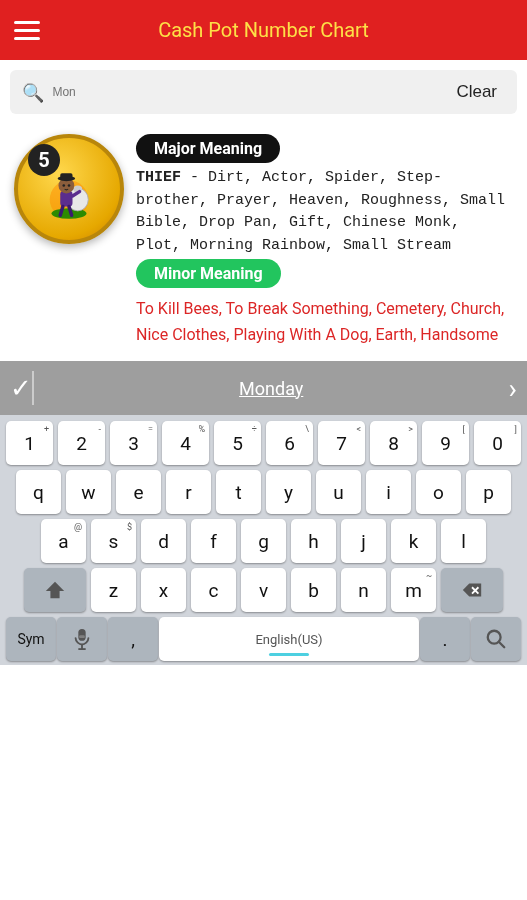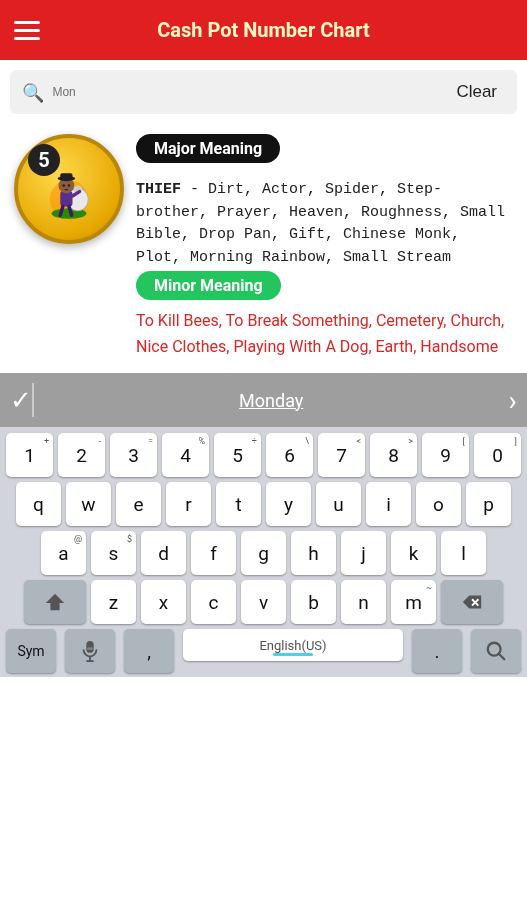--- a/index.html
+++ b/index.html
@@ -14,23 +14,23 @@
       padding: 0 14px;
       gap: 16px;
     }
     #hamburger-icon {
       display: flex; flex-direction: column; gap: 5px; cursor: pointer;
     }
     #hamburger-icon span {
       display: block; width: 26px; height: 3px; background: #fff; border-radius: 2px;
     }
     #header-title {
-      color: #fef9c3;
+      color: #fde047;
       font-size: 20px;
-      font-weight: 700;
+      font-weight: 400;
       flex: 1;
       text-align: center;
       margin-right: 42px;
     }
 
     
     #search-bar {
       display: flex;
       align-items: center;
       background: #f0f0f0;
@@ -117,21 +117,21 @@
       flex: 1;
     }
     .major-badge {
       display: inline-block;
       background: #111;
       color: #fff;
       border-radius: 20px;
       padding: 5px 18px;
       font-size: 16px;
       font-weight: bold;
-      margin-bottom: 16px;
+      margin-bottom: 4px;
     }
     .major-text {
       font-size: 15px;
       color: #222;
       line-height: 1.5;
       margin-bottom: 2px;
       font-family: Liberation Mono, monospace;
     }
     .major-text strong {
       font-weight: bold;
@@ -472,37 +472,37 @@
       </div>
     <div class="key backspace-key">
       <svg width="22" height="18" viewBox="0 0 24 18">
         <path d="M9 2L2 9l7 7h13V2H9z" fill="#555"></path>
         <line x1="12" y1="6" x2="19" y2="13" stroke="#fff" stroke-width="2"></line>
         <line x1="19" y1="6" x2="12" y2="13" stroke="#fff" stroke-width="2"></line>
       </svg>
     </div>
   </div>
 
-  <div class="key-row bottom-key-row" style="gap:9px;">
+  <div class="key-row bottom-key-row" style="gap:1px;">
     <div class="key sym-key" style="width:50px; height:44px; background:#adb5bd; font-size:14px; font-weight:500;">
         <span class="key-main" style="font-size:14px;">Sym</span>
       </div>
     <div class="key mic-key" style="width:50px; height:44px; background:#adb5bd;">
       <svg width="18" height="22" viewBox="0 0 18 24">
         <rect x="5" y="1" width="8" height="13" rx="4" fill="#555"></rect>
         <path d="M2 11c0 4 4 7 7 7s7-3 7-7" stroke="#555" stroke-width="2" fill="none" stroke-linecap="round"></path>
         <line x1="9" y1="18" x2="9" y2="23" stroke="#555" stroke-width="2"></line>
         <line x1="5" y1="23" x2="13" y2="23" stroke="#555" stroke-width="2"></line>
         <rect x="6" y="8" width="6" height="3" rx="1" fill="#aaa" opacity="0.5"></rect>
       </svg>
     </div>
     <div class="key comma-key" style="width:50px; height:44px; background:#adb5bd;">
         <span class="key-main">,</span>
       </div>
-    <div class="key space-key" style="flex:1; height:32px; background:#fff; border-radius:5px; box-shadow:0 1px 2px rgba(0,0,0,0.35); display:flex; align-items:center; justify-content:center; position:relative;">
+    <div class="key space-key" style="flex:1; height:44px; background:#fff; border-radius:5px; box-shadow:0 1px 2px rgba(0,0,0,0.35); display:flex; align-items:center; justify-content:center; position:relative;">
       <span style="font-size:13px; color:#555;">English(US)</span>
       <div style="position:absolute; bottom:5px; left:50%; transform:translateX(-50%); width:40px; height:3px; background:#4dd0e1; border-radius:2px;"></div>
     </div>
     <div class="key period-key" style="width:50px; height:44px; background:#adb5bd;">
         <span class="key-main">.</span>
       </div>
     <div class="key search-action-key" style="width:50px; height:44px; background:#adb5bd;">
       <svg width="22" height="22" viewBox="0 0 24 24">
         <circle cx="10" cy="10" r="7" stroke="#555" stroke-width="2.5" fill="none"></circle>
         <line x1="15" y1="15" x2="21" y2="21" stroke="#555" stroke-width="2.5" stroke-linecap="round"></line>

